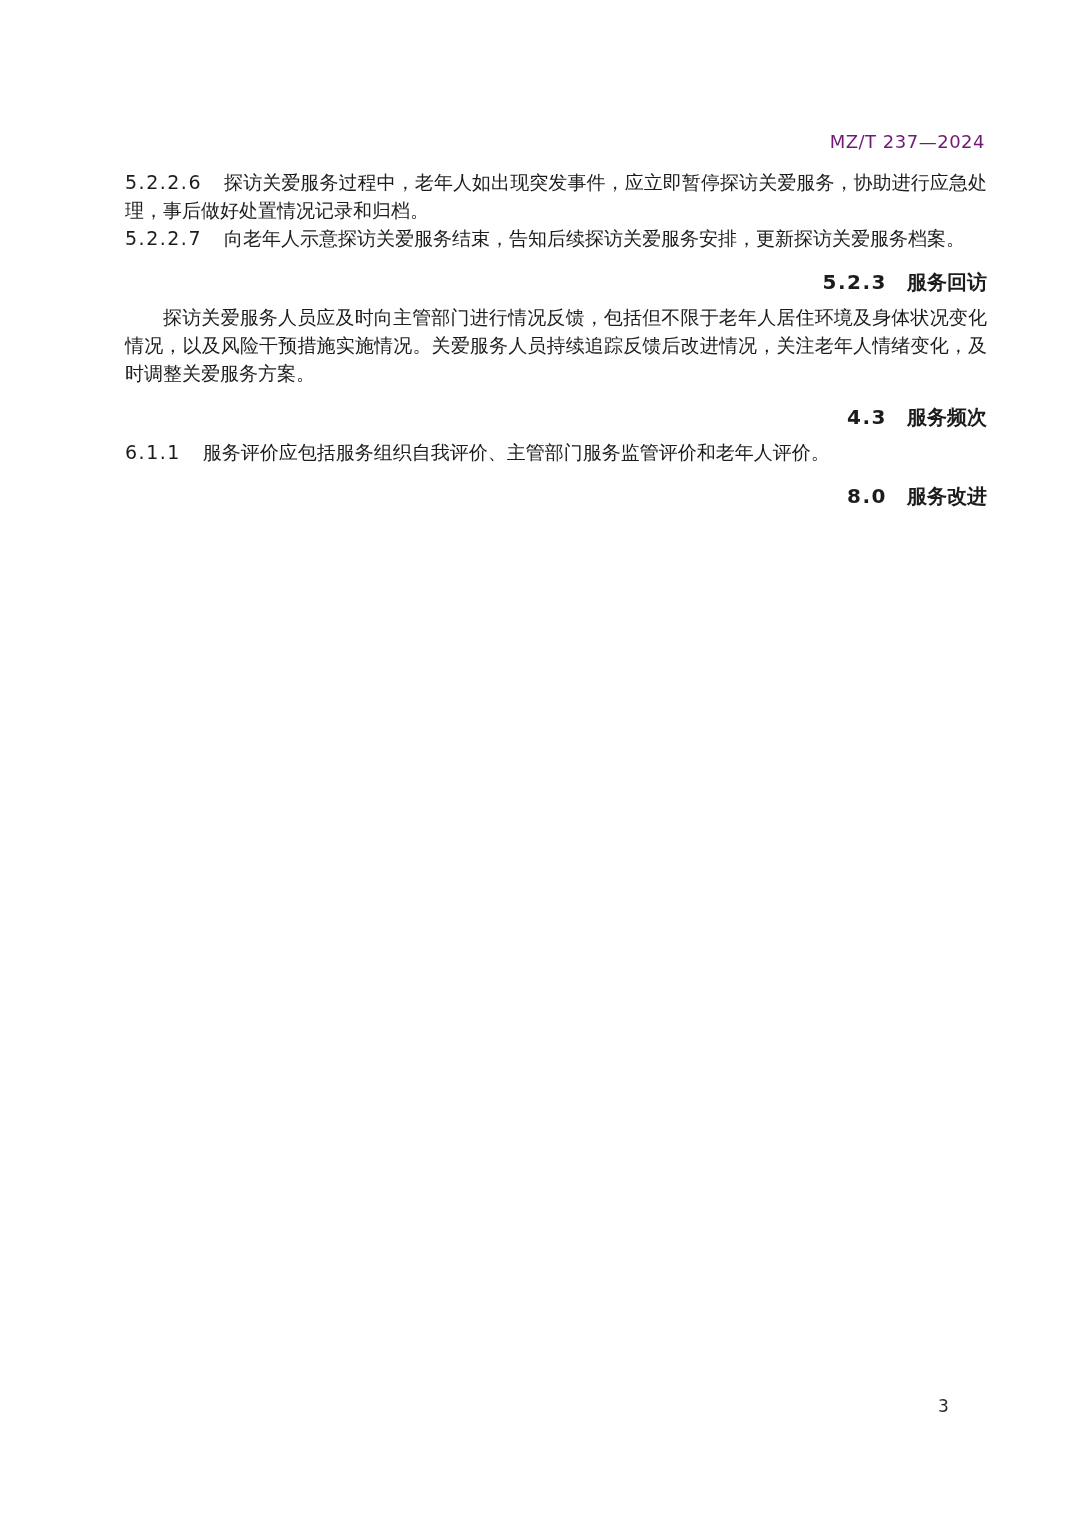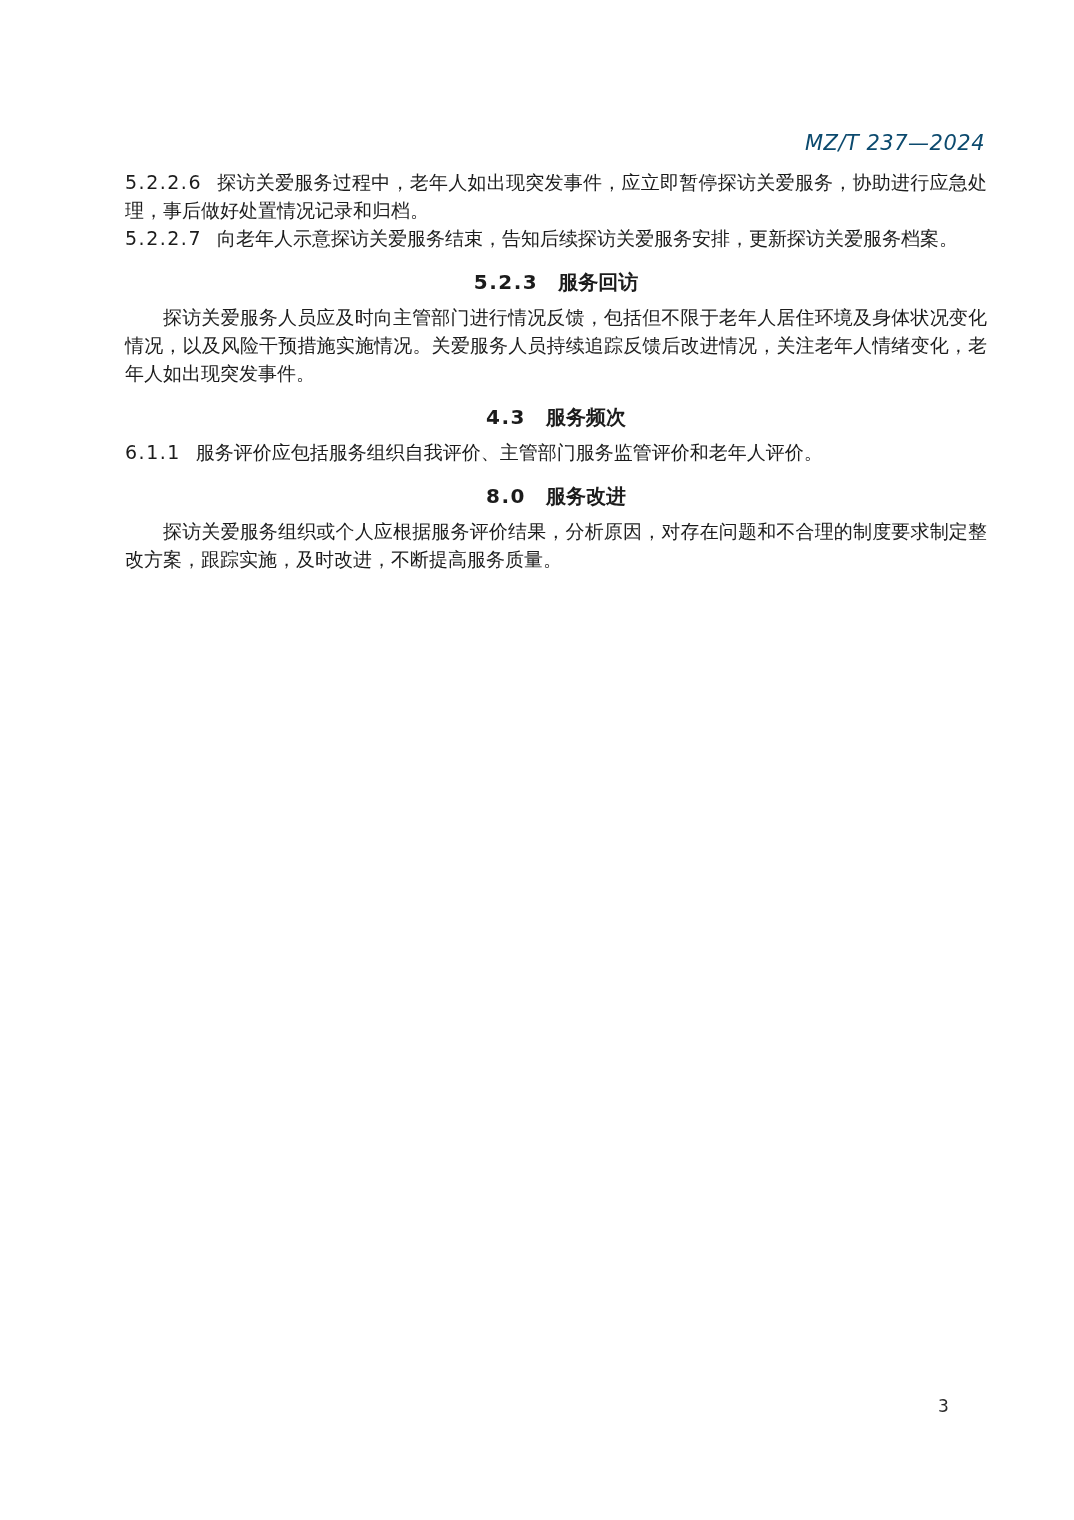--- a/index.html
+++ b/index.html
@@ -10,47 +10,46 @@
     height: 1520px;
     background: #ffffff;
     font-family: "DejaVu Sans", sans-serif;
     color: #1c1c1c;
     overflow: hidden;
   }
   .doc-header {
     position: absolute;
     top: 131px;
     right: 89px;
-    font-size: 21px;
+    font-size: 18px;
     letter-spacing: 0.5px;
-    color: #0c4a6e;
+    color: #701a75;
     white-space: nowrap;
-    font-style: italic;
   }
   .doc-body {
     position: absolute;
     top: 168px;
     left: 125px;
     width: 862px;
     font-size: 19px;
     line-height: 28px;
     text-align: justify;
   }
   .doc-body p { margin: 0; }
   .clause .num {
-    margin-right: 15px;
+    margin-right: 22px;
     letter-spacing: 1.5px;
     white-space: nowrap;
   }
   .para { text-indent: 2em; }
   h2 {
     font-size: 20px;
     font-weight: bold;
     line-height: 28px;
-    text-align: center;
+    text-align: right;
   }
   h2 .num { margin-right: 20px; letter-spacing: 1.5px; }
   h2.heading { margin: 16px 0 7px 0; }
   h2.chapter { margin: 14px 0 18px 0; }
   .page-number {
     position: absolute;
     top: 1396px;
     left: 938px;
     font-size: 17px;
     color: #2a2a2a;
@@ -59,21 +58,20 @@
 </head>
 <body>
 
 <div class="page">
   <div class="doc-header">MZ/T 237—2024</div>
 
   <div class="doc-body">
       <p class="clause"><span class="num">5.2.2.6</span>探访关爱服务过程中，老年人如出现突发事件，应立即暂停探访关爱服务，协助进行应急处理，事后做好处置情况记录和归档。</p>
       <p class="clause"><span class="num">5.2.2.7</span>向老年人示意探访关爱服务结束，告知后续探访关爱服务安排，更新探访关爱服务档案。</p>
       <h2 class="heading"><span class="num">5.2.3</span><span>服务回访</span></h2>
-      <p class="para">探访关爱服务人员应及时向主管部门进行情况反馈，包括但不限于老年人居住环境及身体状况变化情况，以及风险干预措施实施情况。关爱服务人员持续追踪反馈后改进情况，关注老年人情绪变化，老年人如出现突发事件。</p>
+      <p class="para">探访关爱服务人员应及时向主管部门进行情况反馈，包括但不限于老年人居住环境及身体状况变化情况，以及风险干预措施实施情况。关爱服务人员持续追踪反馈后改进情况，关注老年人情绪变化，及时调整关爱服务方案。</p>
       <h2 class="heading"><span class="num">4.3</span><span>服务频次</span></h2>
       <p class="clause"><span class="num">6.1.1</span>服务评价应包括服务组织自我评价、主管部门服务监管评价和老年人评价。</p>
       <h2 class="heading"><span class="num">8.0</span><span>服务改进</span></h2>
-      <p class="para">探访关爱服务组织或个人应根据服务评价结果，分析原因，对存在问题和不合理的制度要求制定整改方案，跟踪实施，及时改进，不断提高服务质量。</p>
     </div>
 
   <div class="page-number">3</div>
 </div>
 
 </body></html>

